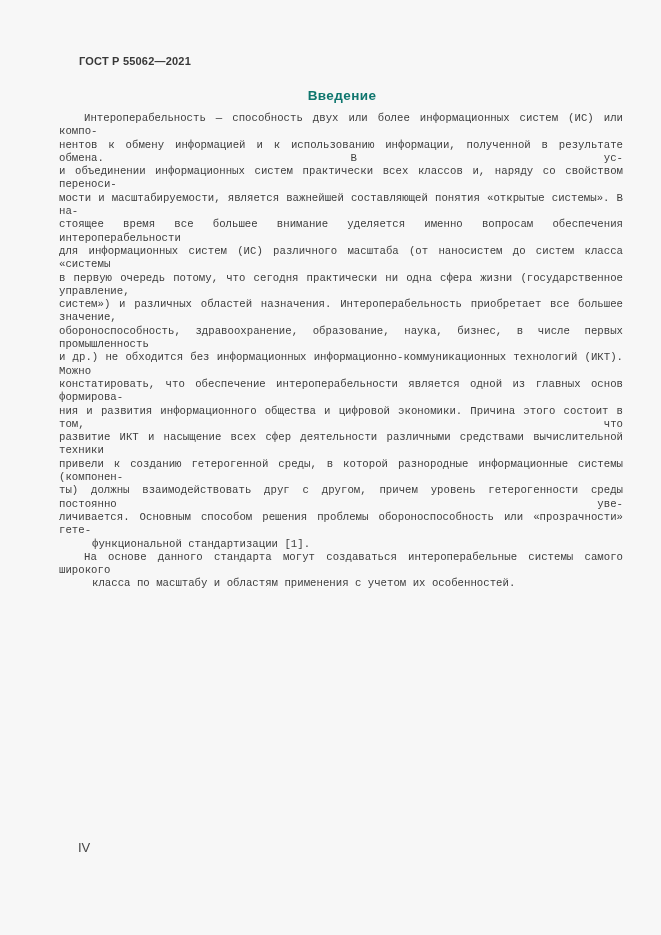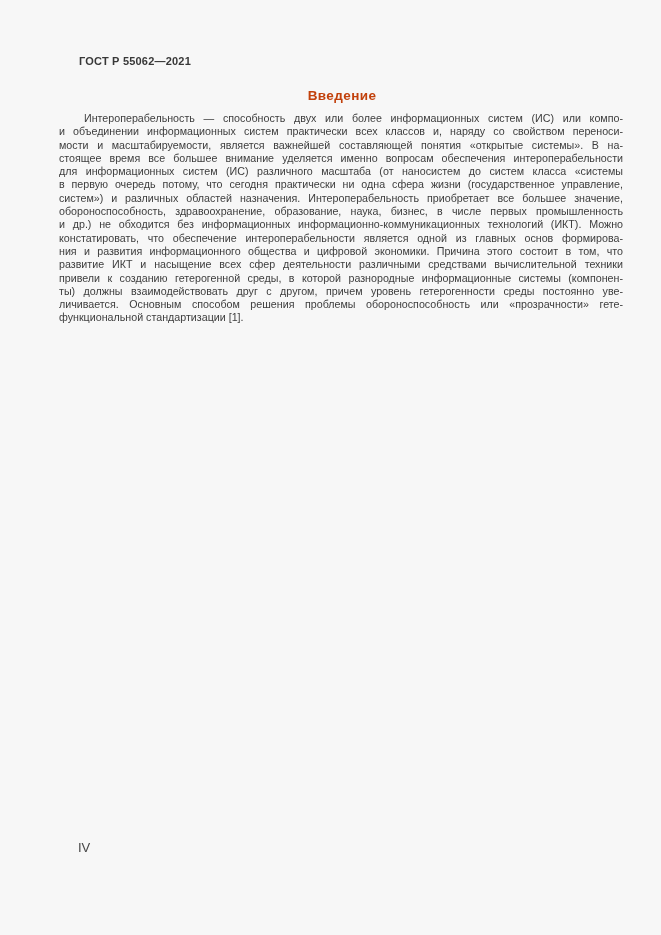--- a/index.html
+++ b/index.html
@@ -34,45 +34,47 @@
   }
   .doc-title {
     position: absolute;
     left: 59px;
     top: 88px;
     width: 566px;
     text-align: center;
     font-size: 13.5px;
     font-weight: bold;
     letter-spacing: 0.4px;
-    color: #c2410c;
+    color: #0f766e;
   }
   .doc-body {
     position: absolute;
     left: 59px;
     top: 112px;
     width: 564px;
     font-size: 10.7px;
     line-height: 13.3px;
     color: #3d3d3d;
   }
   .paragraph {
     margin: 0;
     padding: 0;
+    font-family: Liberation Mono, monospace;
   }
   .line {
     text-align: justify;
     text-align-last: justify;
     white-space: normal;
   }
   .line.first {
     text-indent: 25px;
   }
   .line.last {
     text-align-last: left;
+    margin-left: 33px;
   }
   .page-number {
     position: absolute;
     left: 78px;
     top: 840px;
     font-size: 13px;
     color: #474747;
   }
 </style>
 </head>
@@ -81,35 +83,40 @@
 <div class="page">
 
   <div class="doc-header">ГОСТ Р 55062—2021</div>
 
   <div class="doc-title">Введение</div>
 
   <div class="doc-body">
 
     <div class="paragraph">
       <div class="line first">Интероперабельность — способность двух или более информационных систем (ИС) или компо-</div>
+      <div class="line">нентов к обмену информацией и к использованию информации, полученной в результате обмена. В ус-</div>
       <div class="line">и объединении информационных систем практически всех классов и, наряду со свойством переноси-</div>
       <div class="line">мости и масштабируемости, является важнейшей составляющей понятия «открытые системы». В на-</div>
       <div class="line">стоящее время все большее внимание уделяется именно вопросам обеспечения интероперабельности</div>
       <div class="line">для информационных систем (ИС) различного масштаба (от наносистем до систем класса «системы</div>
       <div class="line">в первую очередь потому, что сегодня практически ни одна сфера жизни (государственное управление,</div>
       <div class="line">систем») и различных областей назначения. Интероперабельность приобретает все большее значение,</div>
       <div class="line">обороноспособность, здравоохранение, образование, наука, бизнес, в числе первых промышленность</div>
       <div class="line">и др.) не обходится без информационных информационно-коммуникационных технологий (ИКТ). Можно</div>
       <div class="line">констатировать, что обеспечение интероперабельности является одной из главных основ формирова-</div>
       <div class="line">ния и развития информационного общества и цифровой экономики. Причина этого состоит в том, что</div>
       <div class="line">развитие ИКТ и насыщение всех сфер деятельности различными средствами вычислительной техники</div>
       <div class="line">привели к созданию гетерогенной среды, в которой разнородные информационные системы (компонен-</div>
       <div class="line">ты) должны взаимодействовать друг с другом, причем уровень гетерогенности среды постоянно уве-</div>
       <div class="line">личивается. Основным способом решения проблемы обороноспособность или «прозрачности» гете-</div>
       <div class="line last">функциональной стандартизации [1].</div>
     </div>
 
+    <div class="paragraph">
+      <div class="line first">На основе данного стандарта могут создаваться интероперабельные системы самого широкого</div>
+      <div class="line last">класса по масштабу и областям применения с учетом их особенностей.</div>
+    </div>
 
   </div>
 
   <div class="page-number">IV</div>
 
 </div>
 
 </body></html>

